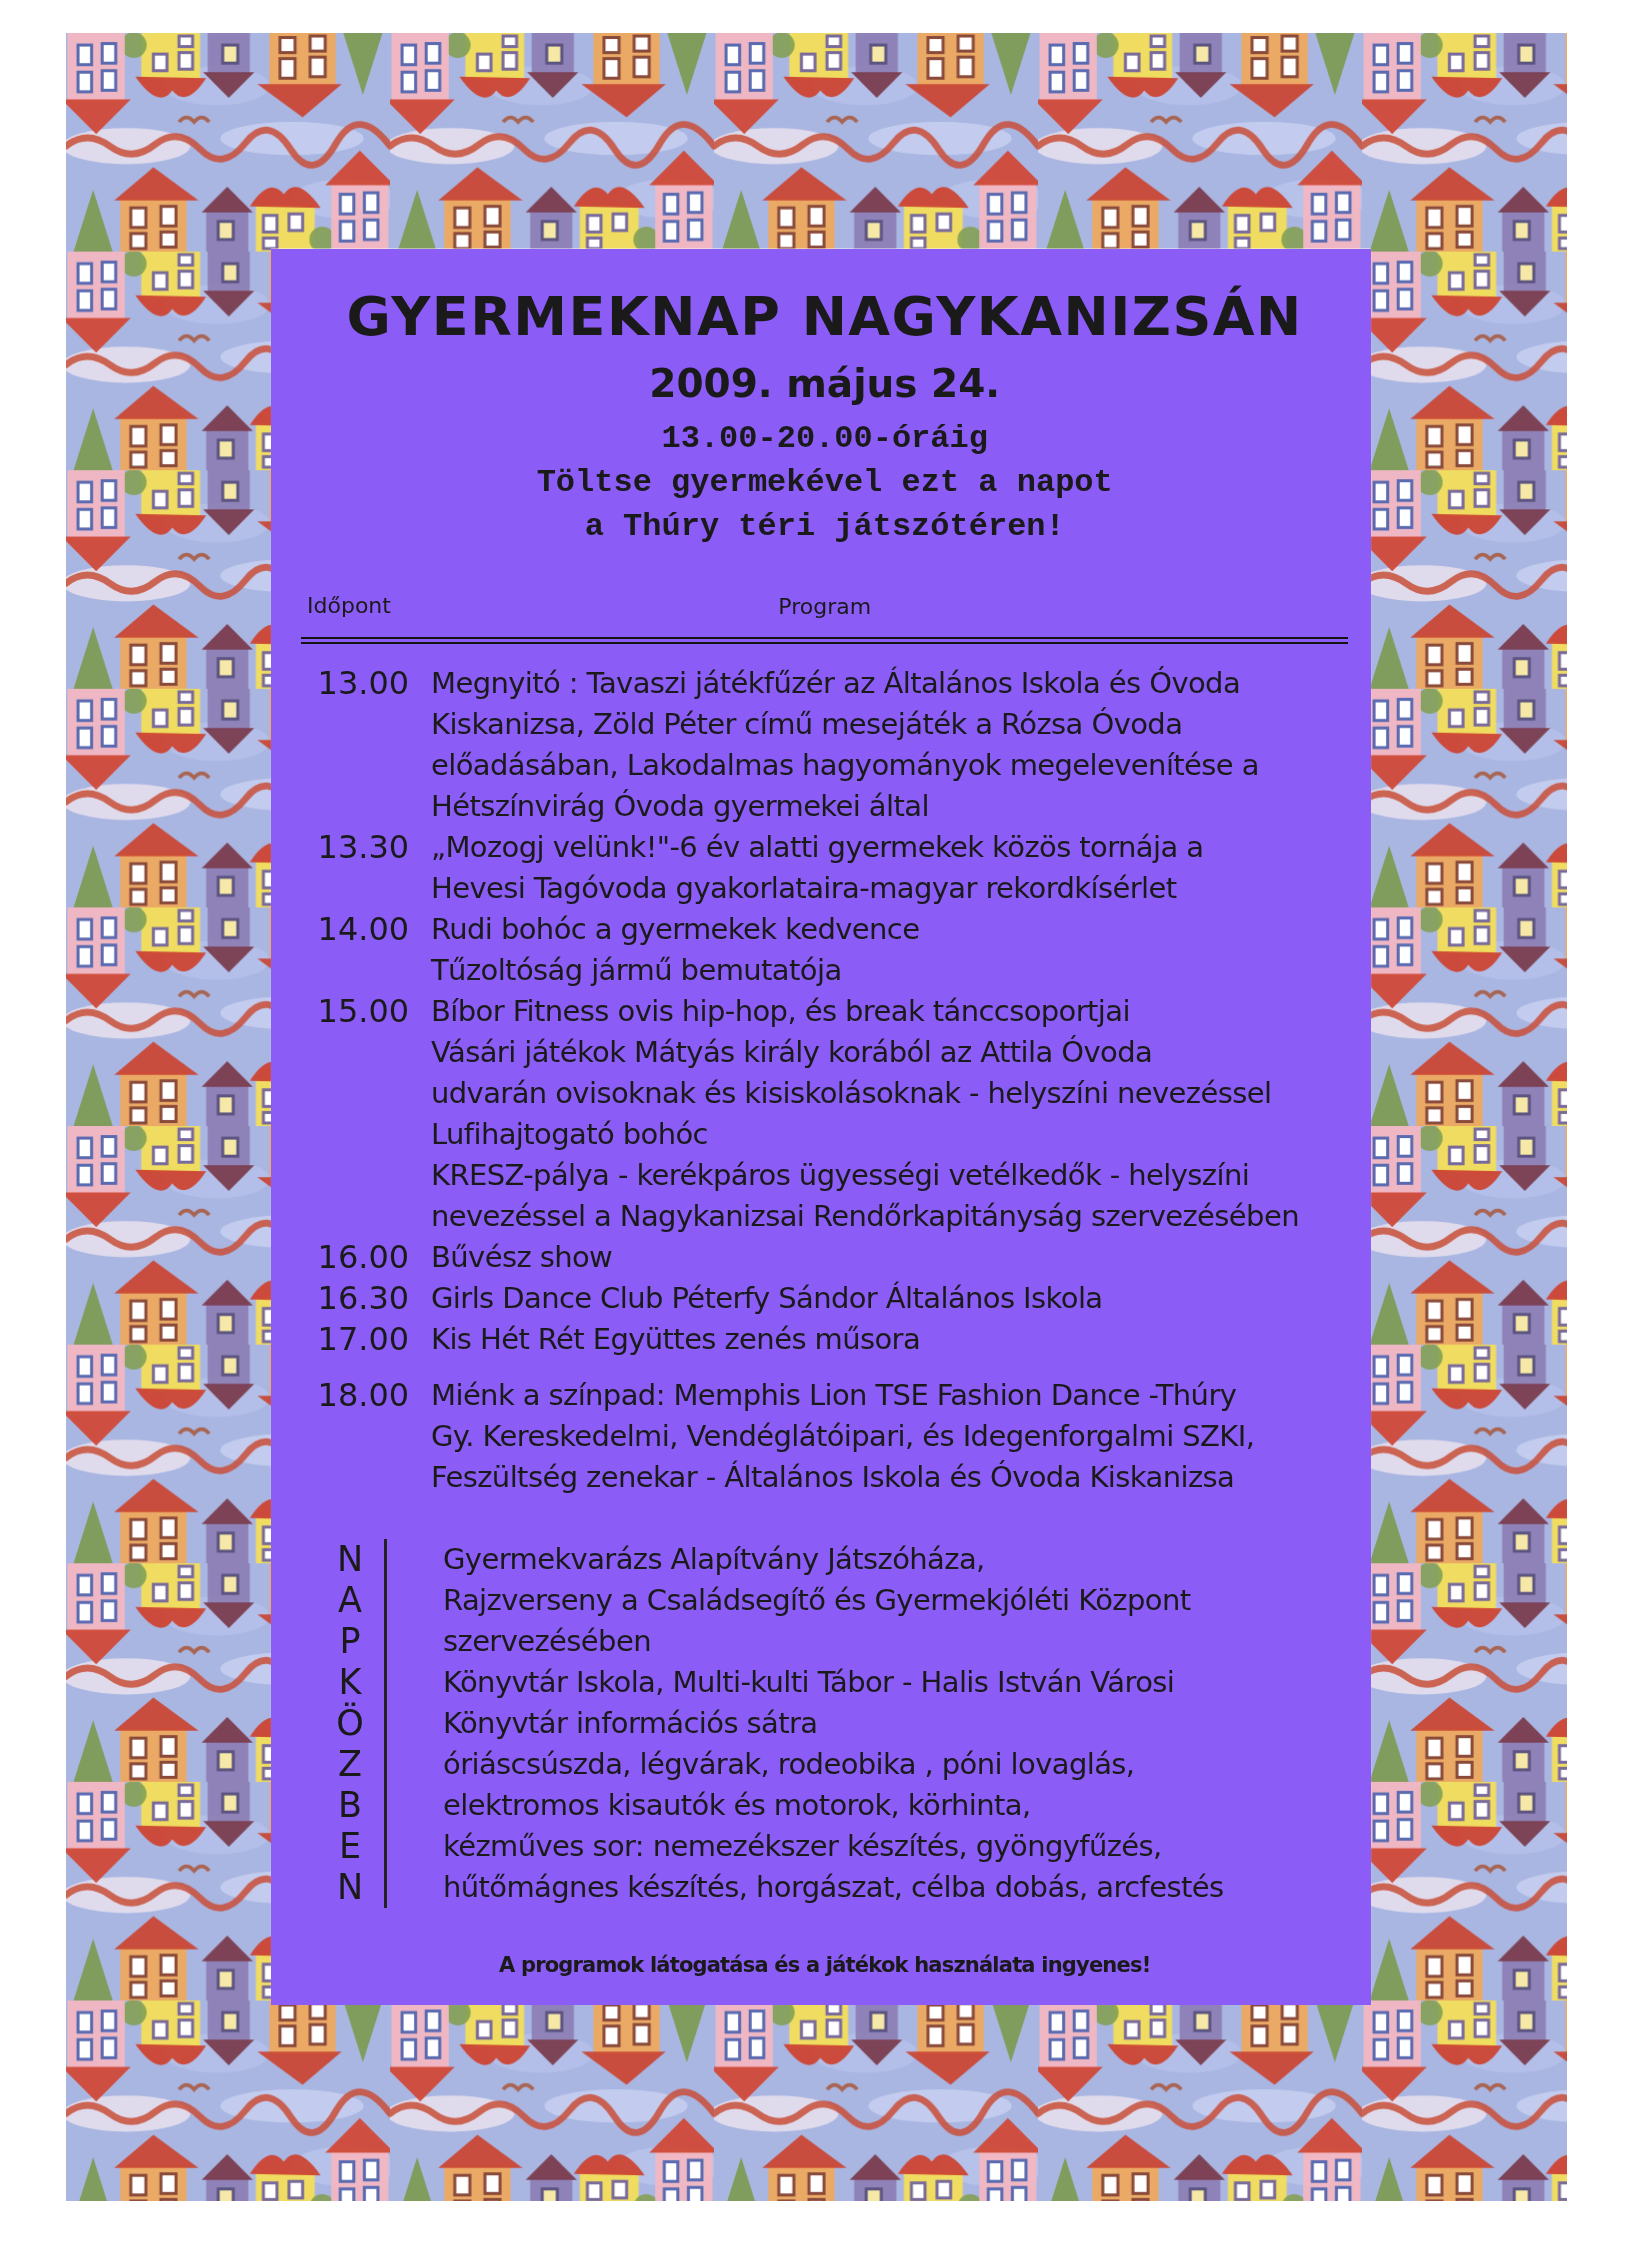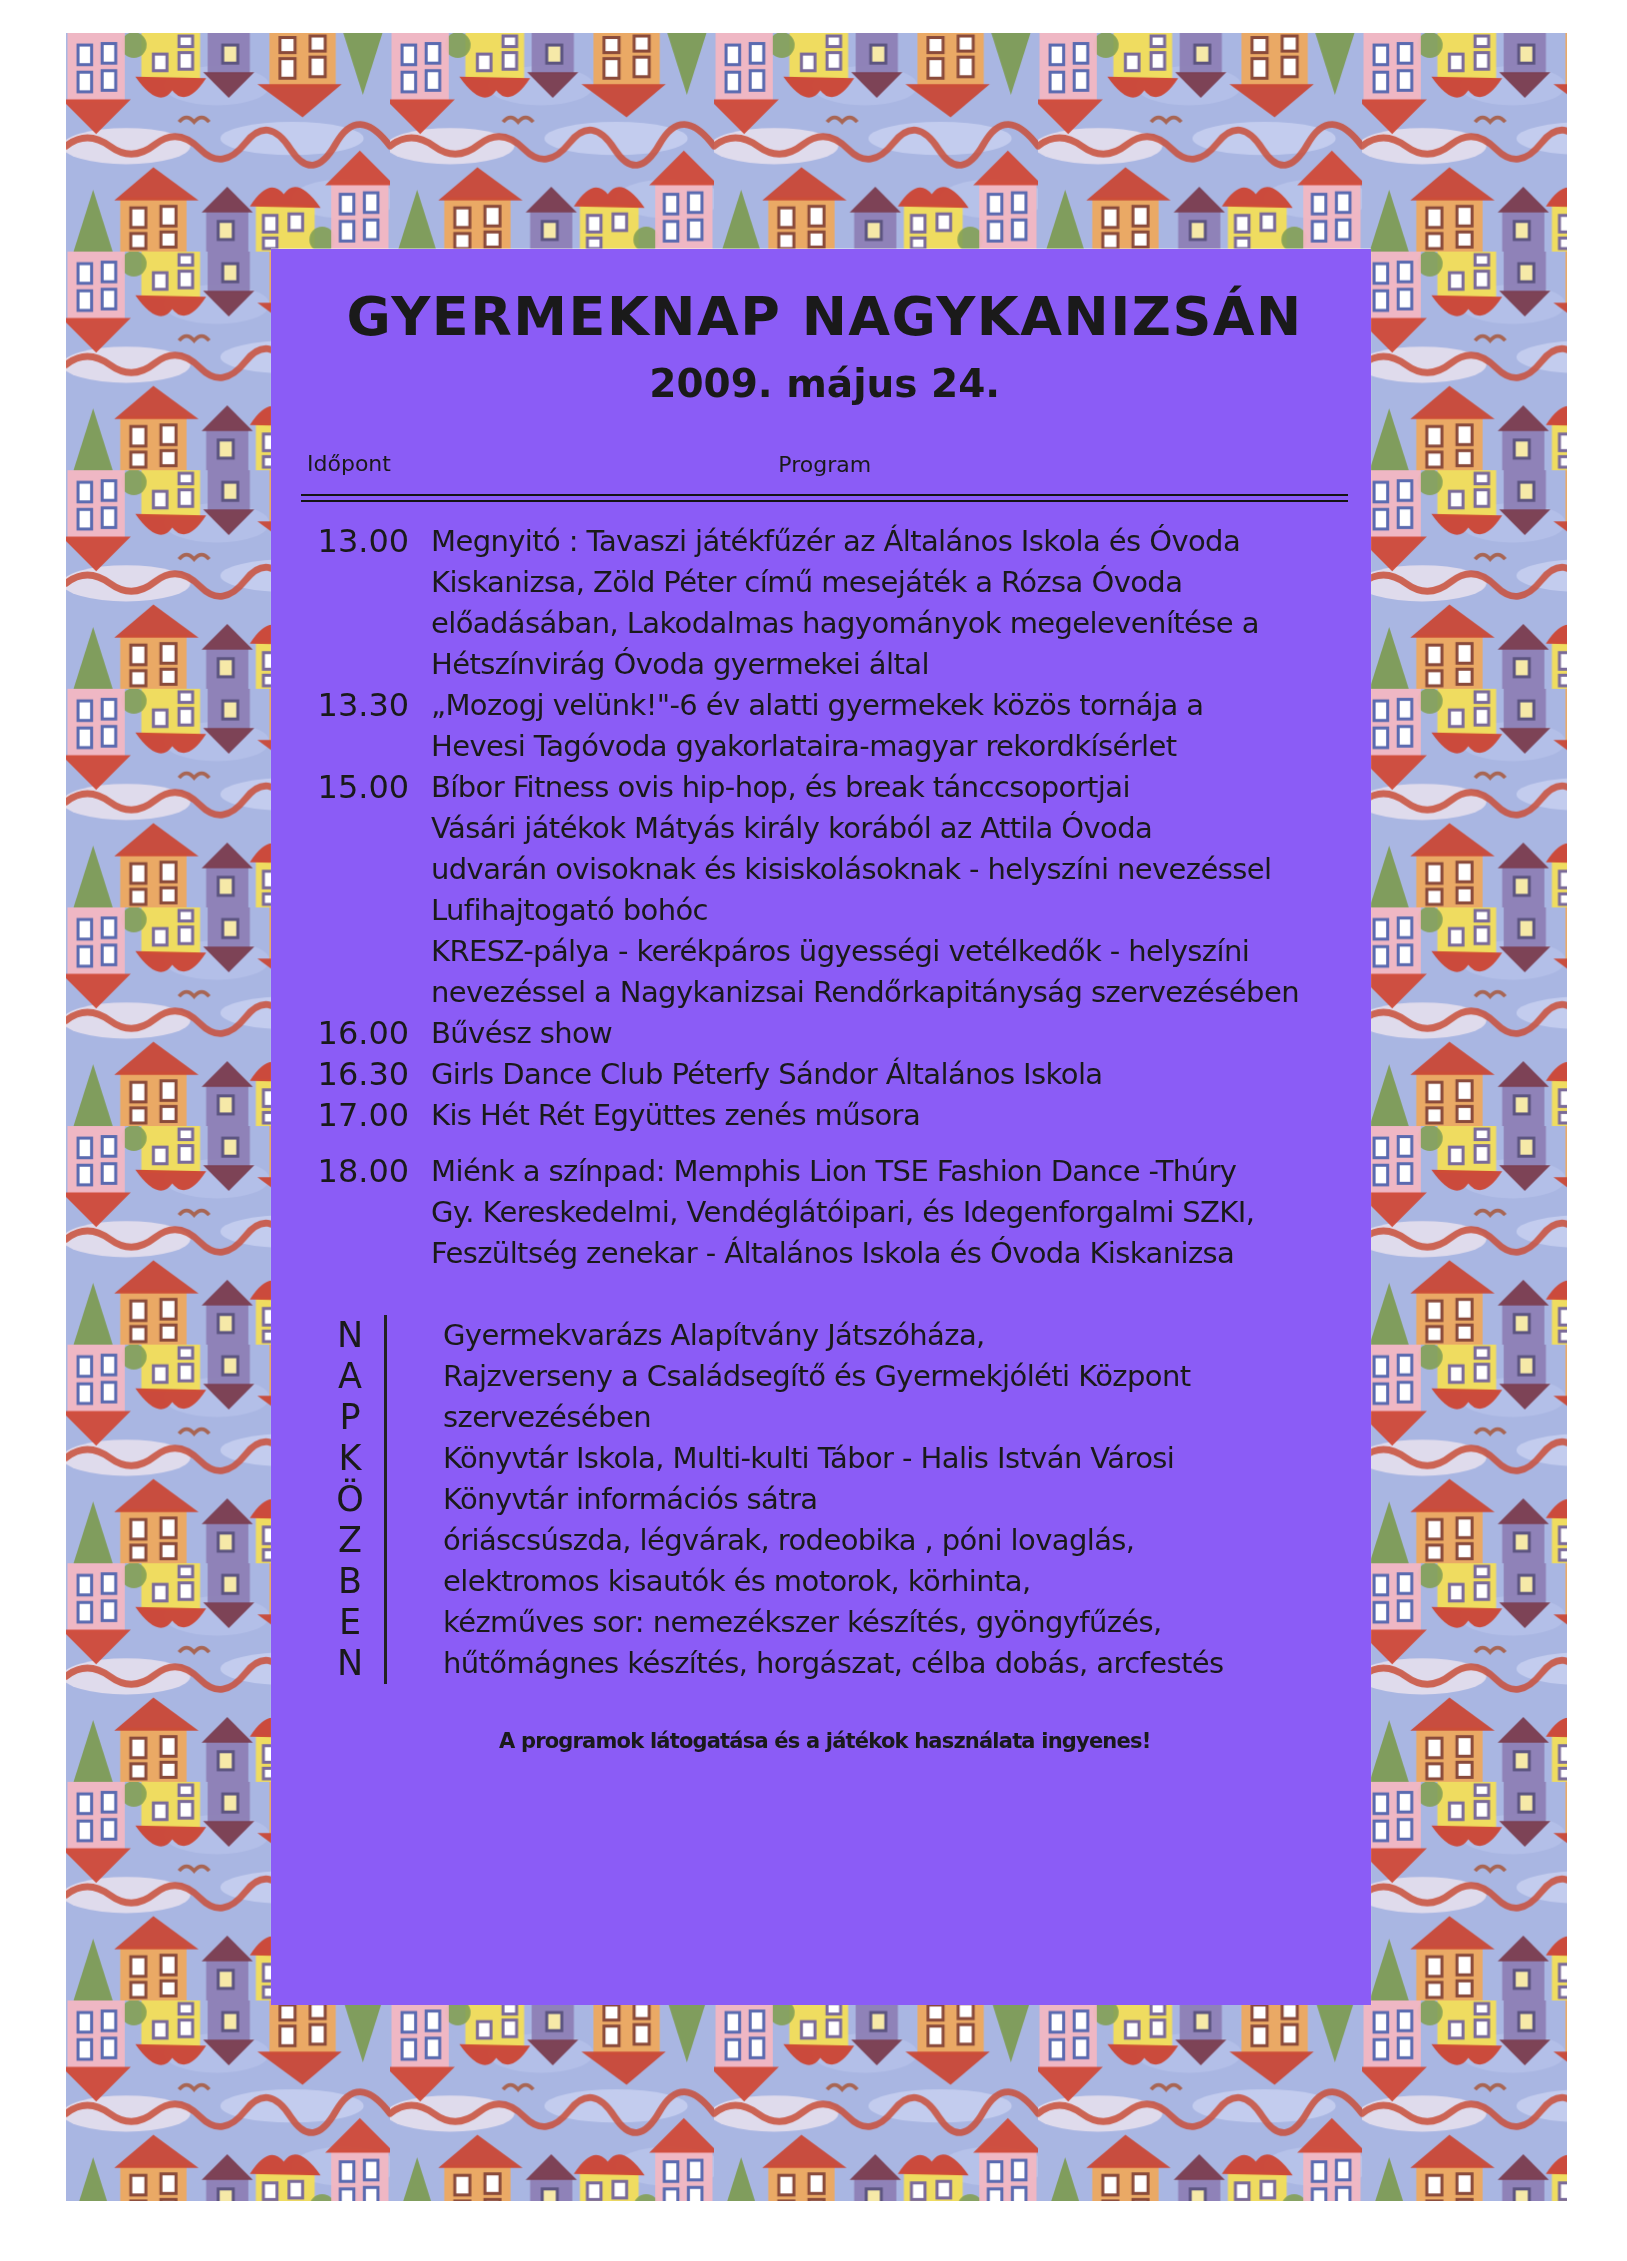--- a/index.html
+++ b/index.html
@@ -181,39 +181,49 @@
     <rect x="0" y="0" width="1992" height="2876" fill="url(#hp)"></rect>
 
     <rect x="272" y="286" width="1460" height="2330" fill="#ffffff"></rect>
   </svg>
 
   <div class="content">
 
     <div class="title">GYERMEKNAP NAGYKANIZSÁN</div>
     <div class="date">2009. május 24.</div>
 
+    <div class="mono-block">
+      <div>13.00-20.00-óráig</div>
+      <div>Töltse gyermekével ezt a napot</div>
+      <div>a Thúry téri játszótéren!</div>
+    </div>
 
     <div class="sched-head">
       <span class="col-time">Időpont</span>
       <span class="col-program">Program</span>
     </div>
     <div class="rule"></div>
 
     <div class="schedule">
       <div class="srow">
         <div class="stime">13.00</div>
         <div class="sdesc">Megnyitó : Tavaszi játékfűzér az Általános Iskola és Óvoda
 Kiskanizsa, Zöld Péter című mesejáték a Rózsa Óvoda
 előadásában, Lakodalmas hagyományok megelevenítése a
 Hétszínvirág Óvoda gyermekei által</div>
       </div>
       <div class="srow">
         <div class="stime">13.30</div>
         <div class="sdesc">„Mozogj velünk!"-6 év alatti gyermekek közös tornája a
 Hevesi Tagóvoda gyakorlataira-magyar rekordkísérlet</div>
+      </div>
+      <div class="srow">
+        <div class="stime">14.00</div>
+        <div class="sdesc">Rudi bohóc a gyermekek kedvence
+Tűzoltóság jármű bemutatója</div>
       </div>
       <div class="srow">
         <div class="stime">15.00</div>
         <div class="sdesc">Bíbor Fitness ovis hip-hop, és break tánccsoportjai
 Vásári játékok Mátyás király korából az Attila Óvoda
 udvarán ovisoknak és kisiskolásoknak - helyszíni nevezéssel
 Lufihajtogató bohóc
 KRESZ-pálya - kerékpáros ügyességi vetélkedők - helyszíni
 nevezéssel a Nagykanizsai Rendőrkapitányság szervezésében</div>
       </div>

